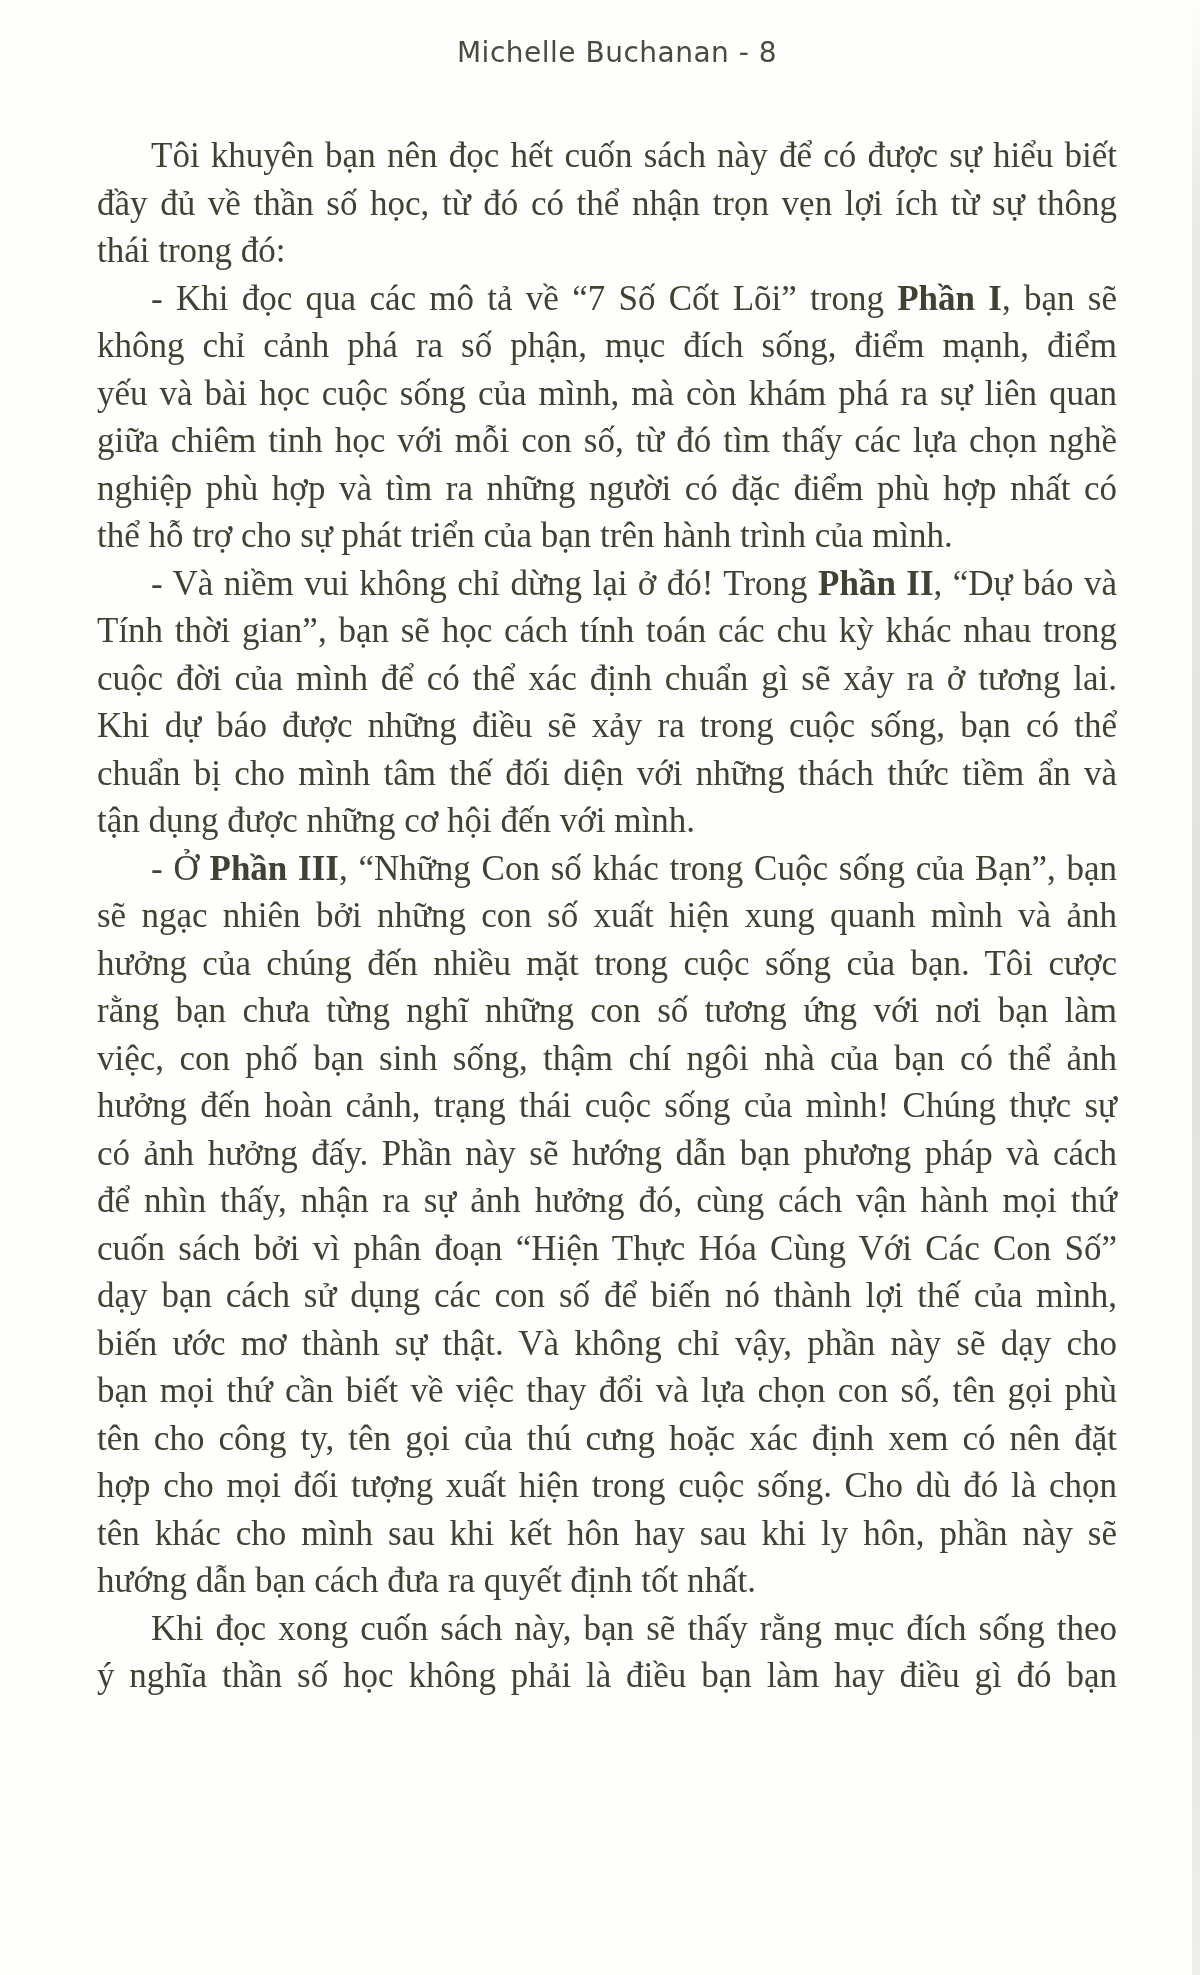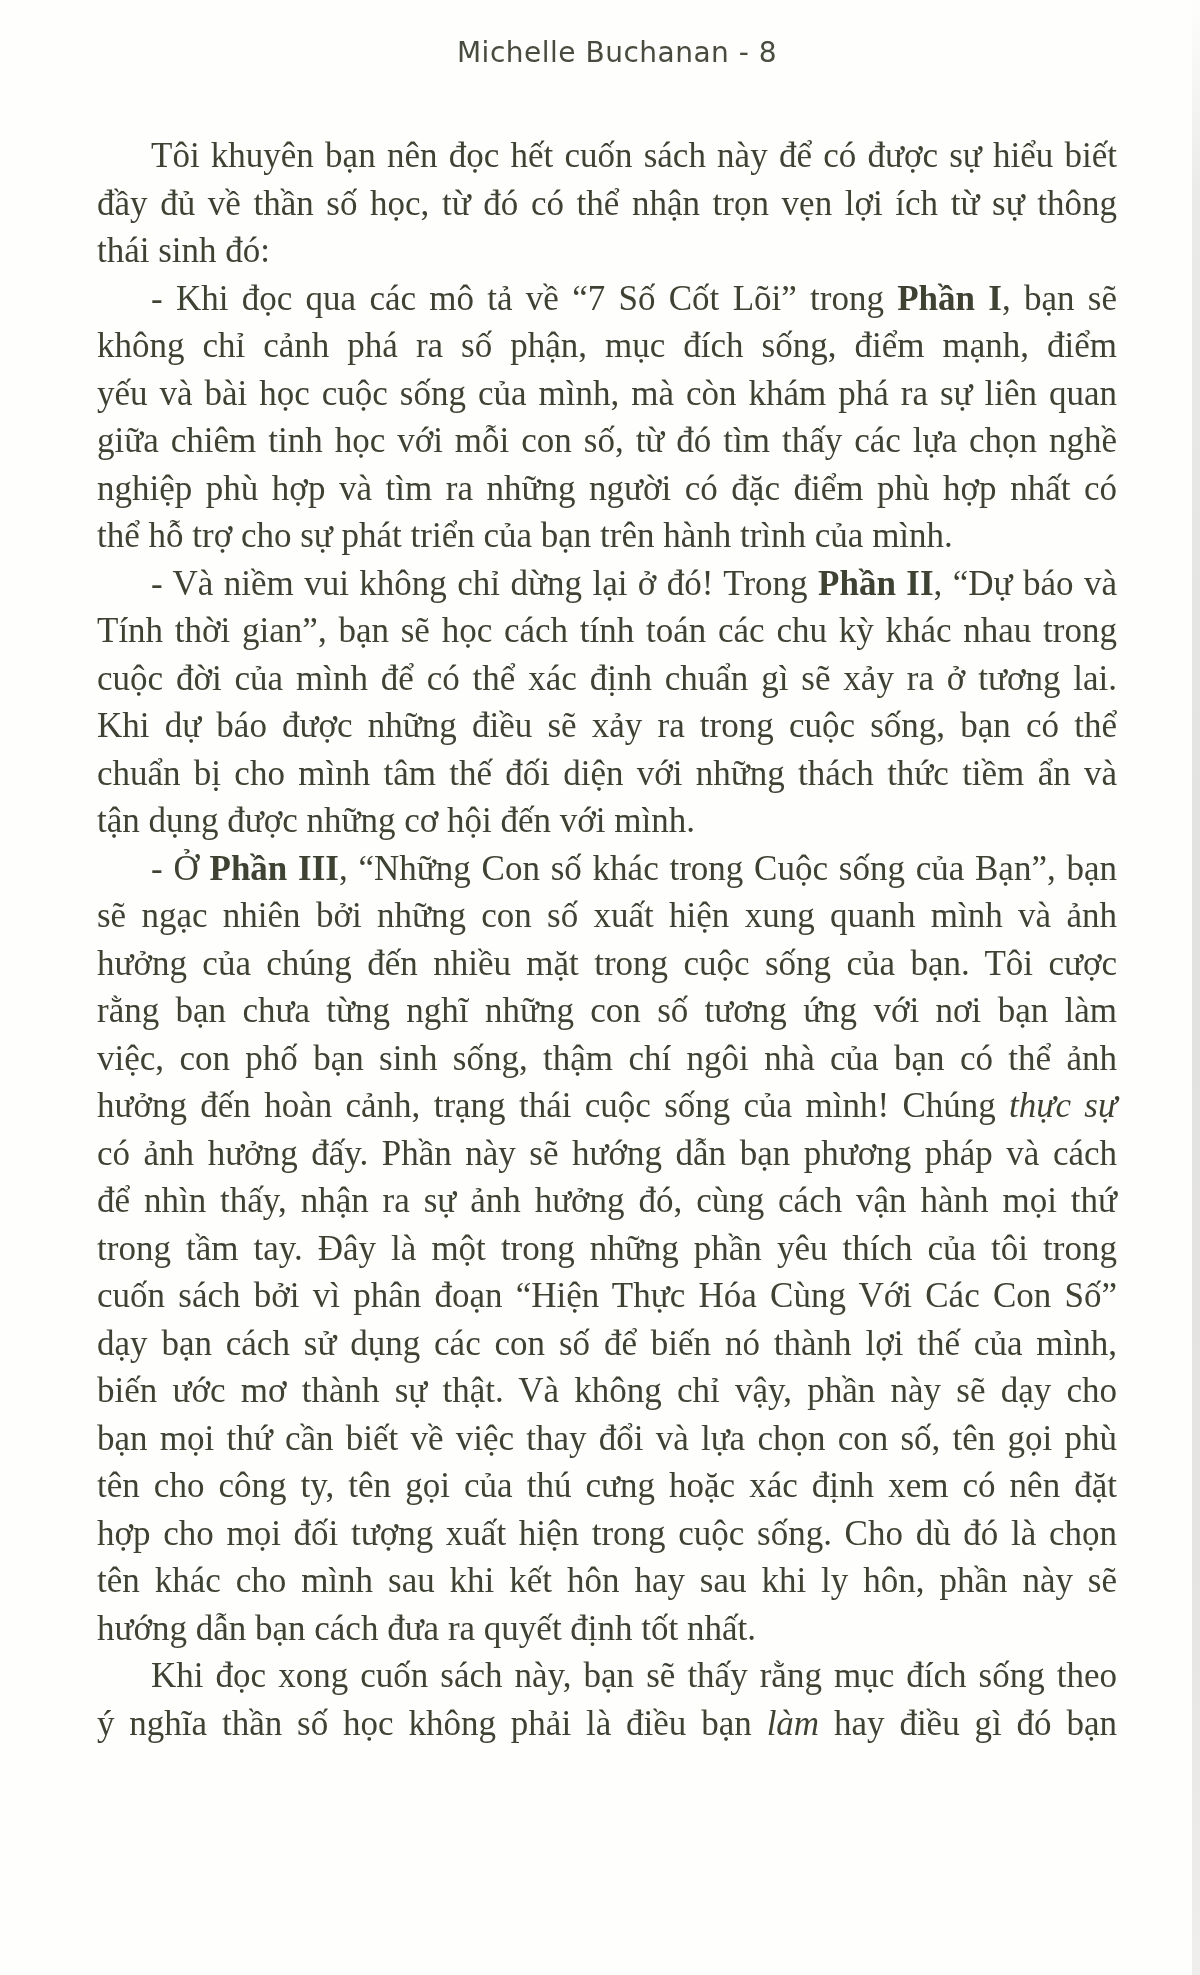--- a/index.html
+++ b/index.html
@@ -42,21 +42,21 @@
     font-size: 35px;
     line-height: 47.5px;
     text-align: justify;
     text-align-last: justify;
     text-justify: inter-word;
     white-space: normal;
   }
   .line.first { text-indent: 54px; }
   .line.last { text-align-last: left; }
   .seg-bold { font-weight: bold; }
-  .seg-italic { font-style: italic; }
+  .seg-italic { }
   .edge-strip {
     position: absolute;
     top: 0;
     right: 0;
     width: 8px;
     height: 100%;
     background: linear-gradient(to bottom,
       #fefefc 0%,
       #eaeae8 10%,
       #e2e2e0 45%,
@@ -67,21 +67,21 @@
 </head>
 <body>
 
 <div class="page" style="background: rgb(254, 254, 252);">
   <div class="running-header" style="color: rgb(71, 76, 62);">Michelle Buchanan - 8</div>
 
   <div class="page-body" style="color: rgb(62, 66, 51);">
       <div class="paragraph">
         <div class="line first"><span>Tôi khuyên bạn nên đọc hết cuốn sách này để có được sự hiểu biết</span></div>
         <div class="line"><span>đầy đủ về thần số học, từ đó có thể nhận trọn vẹn lợi ích từ sự thông</span></div>
-        <div class="line last"><span>thái sinh đó:</span></div>
+        <div class="line last"><span>thái trong đó:</span></div>
       </div>
       <div class="paragraph">
         <div class="line first"><span>- Khi đọc qua các mô tả về “7 Số Cốt Lõi” trong </span><span class="seg-bold">Phần I</span><span>, bạn sẽ</span></div>
         <div class="line"><span>không chỉ cảnh phá ra số phận, mục đích sống, điểm mạnh, điểm</span></div>
         <div class="line"><span>yếu và bài học cuộc sống của mình, mà còn khám phá ra sự liên quan</span></div>
         <div class="line"><span>giữa chiêm tinh học với mỗi con số, từ đó tìm thấy các lựa chọn nghề</span></div>
         <div class="line"><span>nghiệp phù hợp và tìm ra những người có đặc điểm phù hợp nhất có</span></div>
         <div class="line last"><span>thể hỗ trợ cho sự phát triển của bạn trên hành trình của mình.</span></div>
       </div>
       <div class="paragraph">
@@ -94,21 +94,20 @@
       </div>
       <div class="paragraph">
         <div class="line first"><span>- Ở </span><span class="seg-bold">Phần III</span><span>, “Những Con số khác trong Cuộc sống của Bạn”, bạn</span></div>
         <div class="line"><span>sẽ ngạc nhiên bởi những con số xuất hiện xung quanh mình và ảnh</span></div>
         <div class="line"><span>hưởng của chúng đến nhiều mặt trong cuộc sống của bạn. Tôi cược</span></div>
         <div class="line"><span>rằng bạn chưa từng nghĩ những con số tương ứng với nơi bạn làm</span></div>
         <div class="line"><span>việc, con phố bạn sinh sống, thậm chí ngôi nhà của bạn có thể ảnh</span></div>
         <div class="line"><span>hưởng đến hoàn cảnh, trạng thái cuộc sống của mình! Chúng </span><span class="seg-italic">thực sự</span></div>
         <div class="line"><span>có ảnh hưởng đấy. Phần này sẽ hướng dẫn bạn phương pháp và cách</span></div>
         <div class="line"><span>để nhìn thấy, nhận ra sự ảnh hưởng đó, cùng cách vận hành mọi thứ</span></div>
-        <div class="line"><span>trong tầm tay. Đây là một trong những phần yêu thích của tôi trong</span></div>
         <div class="line"><span>cuốn sách bởi vì phân đoạn “Hiện Thực Hóa Cùng Với Các Con Số”</span></div>
         <div class="line"><span>dạy bạn cách sử dụng các con số để biến nó thành lợi thế của mình,</span></div>
         <div class="line"><span>biến ước mơ thành sự thật. Và không chỉ vậy, phần này sẽ dạy cho</span></div>
         <div class="line"><span>bạn mọi thứ cần biết về việc thay đổi và lựa chọn con số, tên gọi phù</span></div>
         <div class="line"><span>tên cho công ty, tên gọi của thú cưng hoặc xác định xem có nên đặt</span></div>
         <div class="line"><span>hợp cho mọi đối tượng xuất hiện trong cuộc sống. Cho dù đó là chọn</span></div>
         <div class="line"><span>tên khác cho mình sau khi kết hôn hay sau khi ly hôn, phần này sẽ</span></div>
         <div class="line last"><span>hướng dẫn bạn cách đưa ra quyết định tốt nhất.</span></div>
       </div>
       <div class="paragraph">

